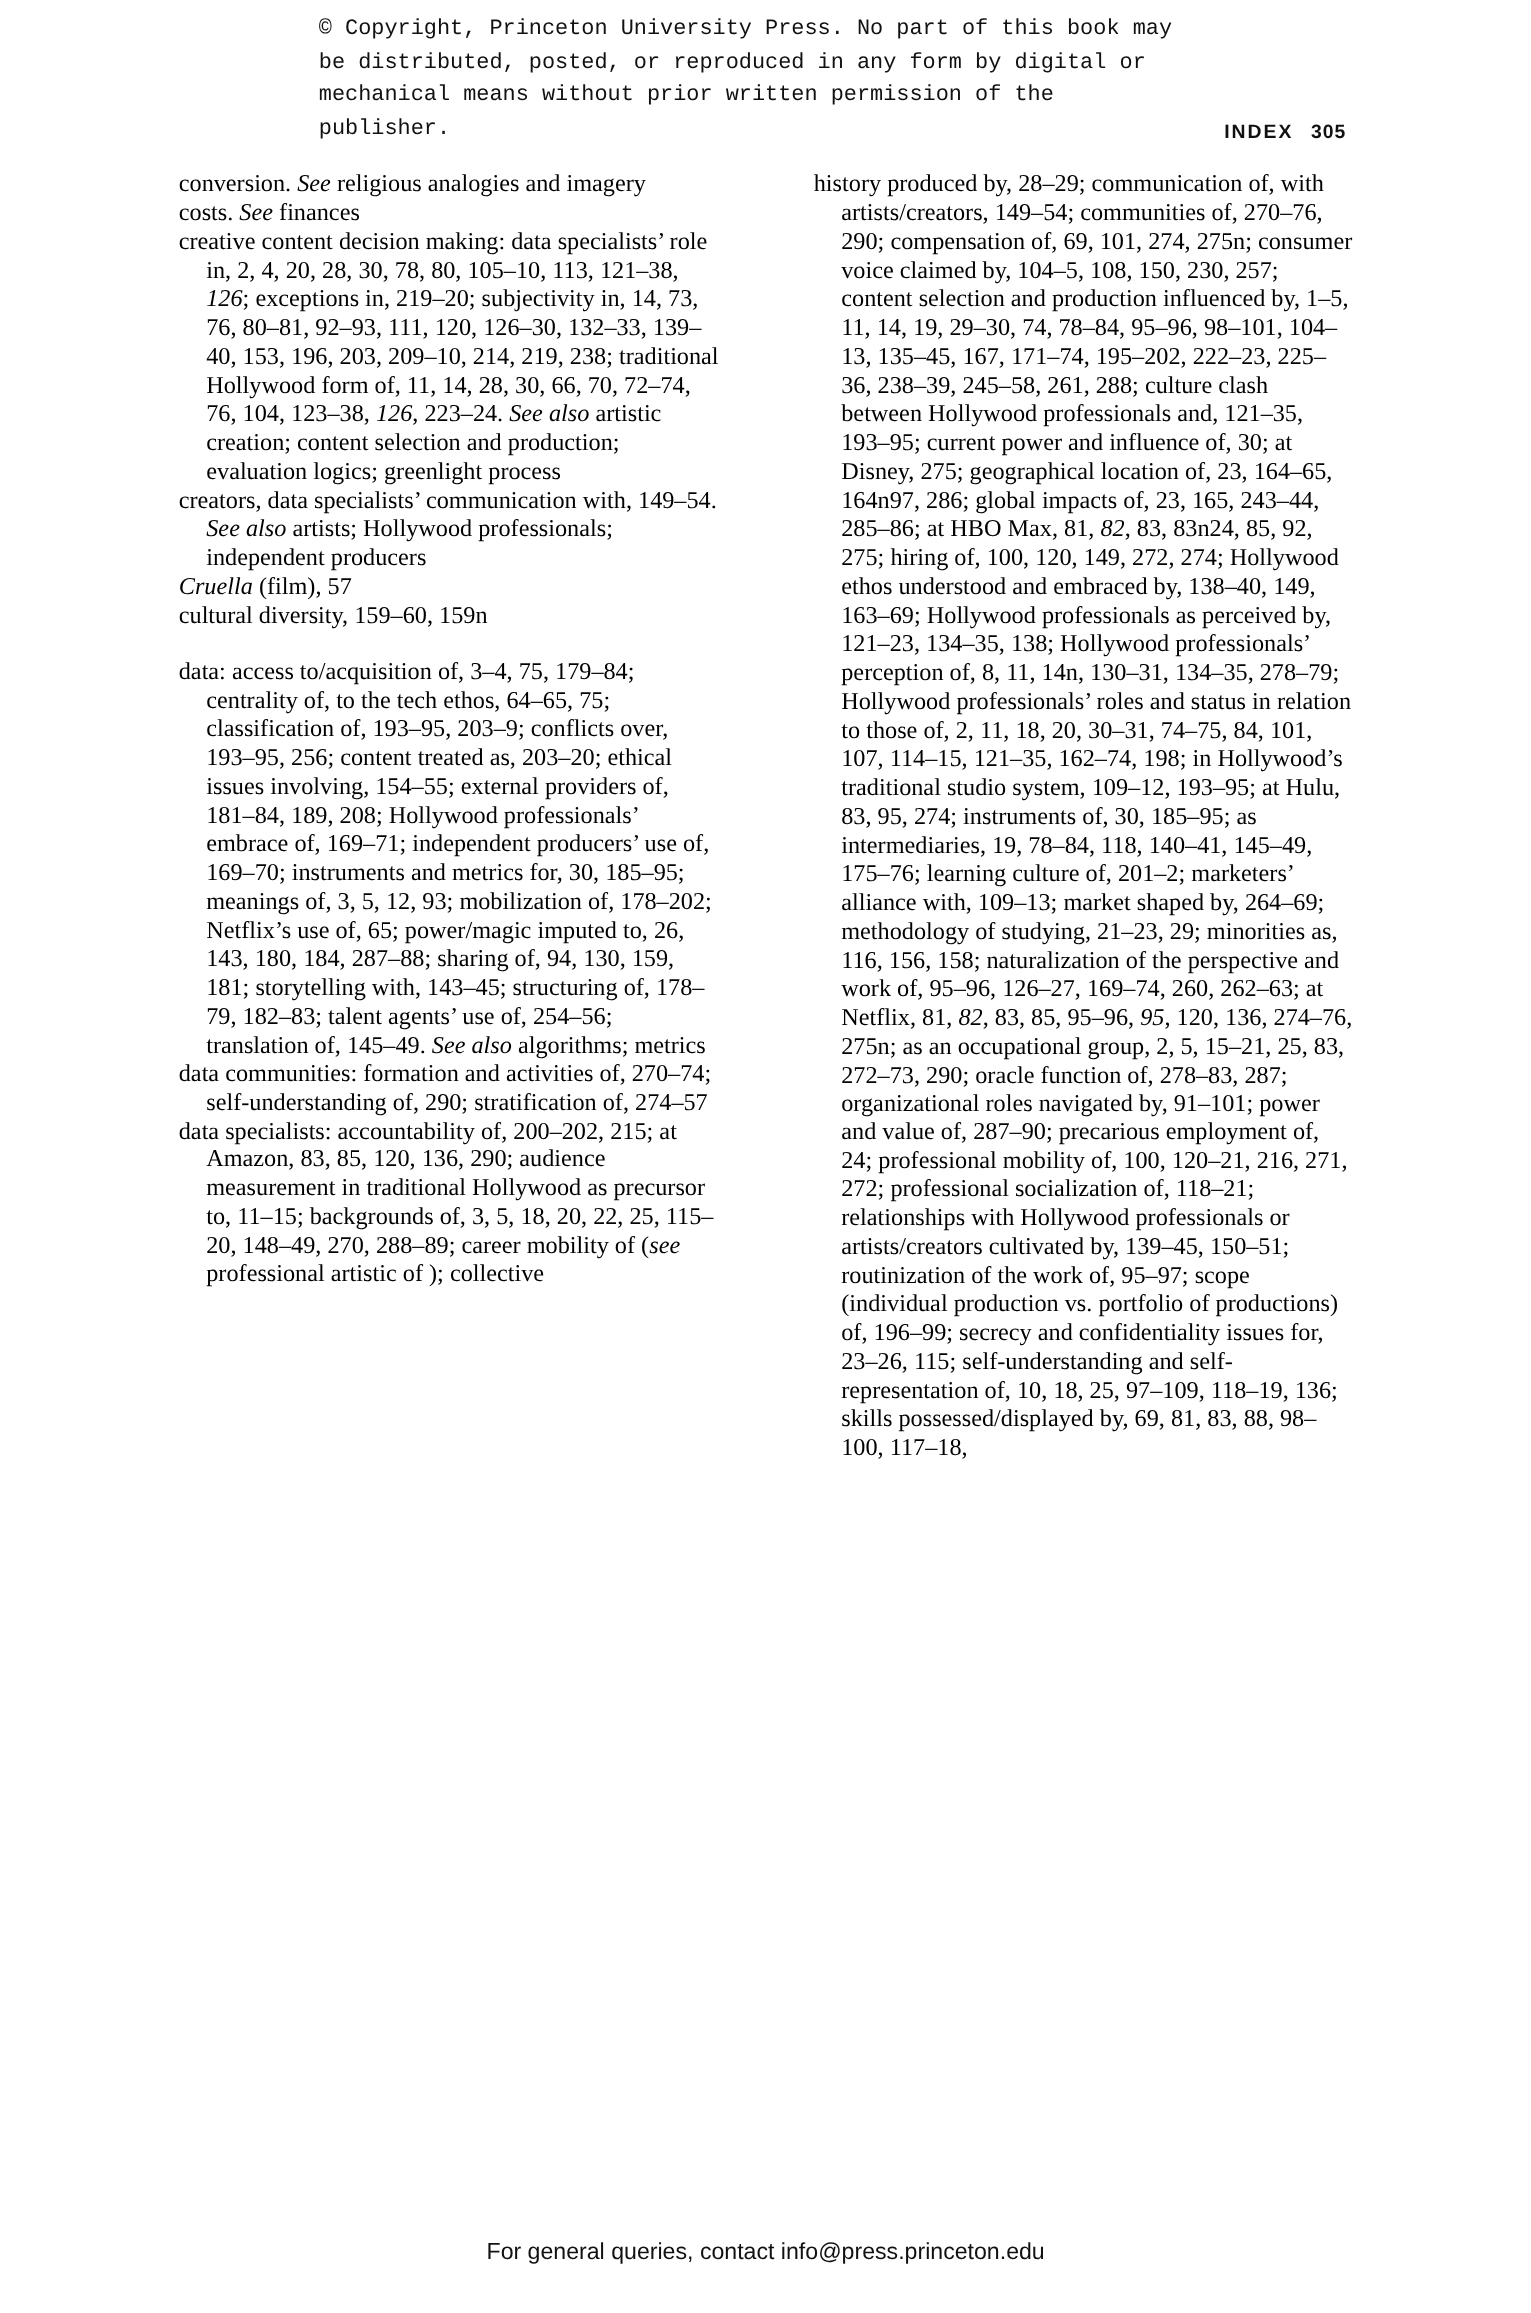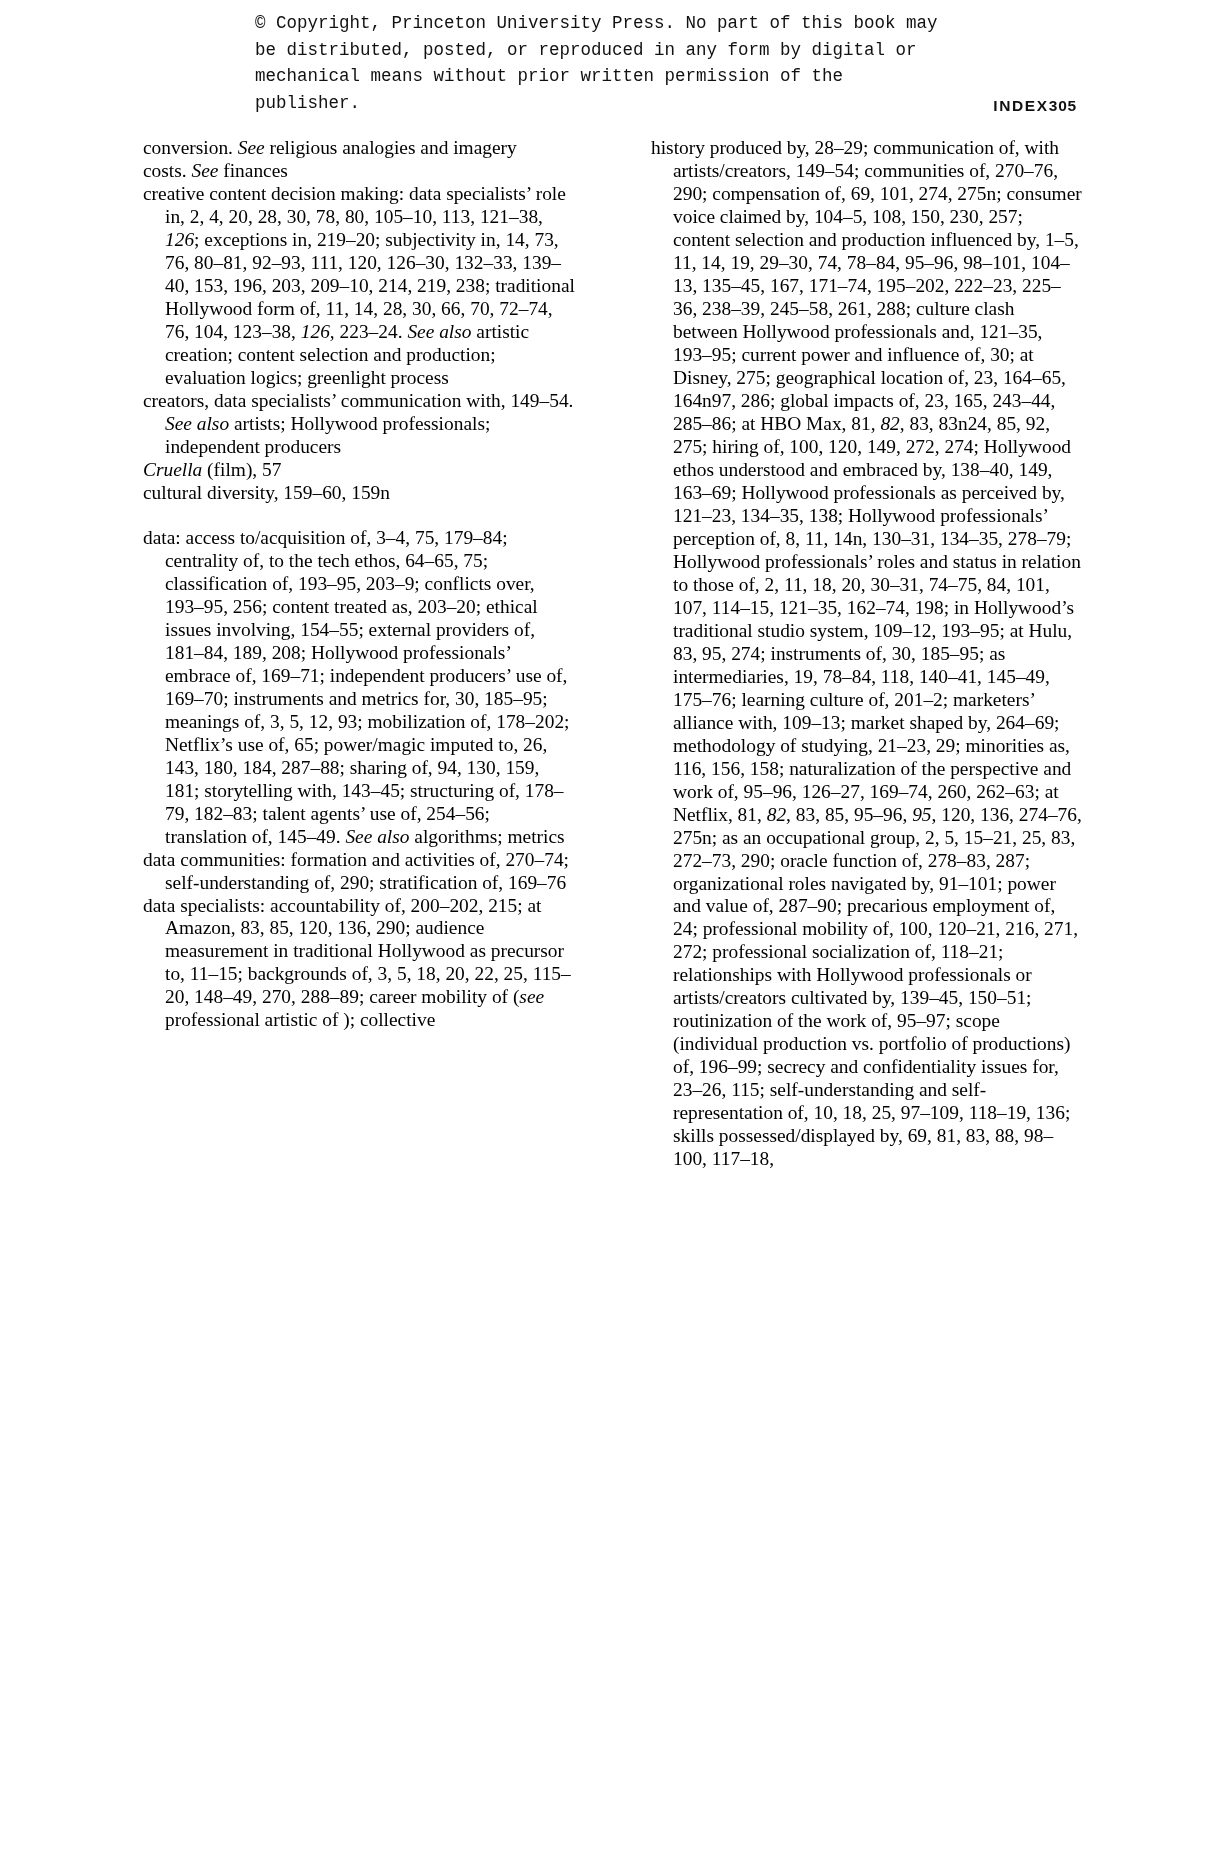--- a/index.html
+++ b/index.html
@@ -33,20 +33,21 @@
     position: absolute;
     right: 148px;
     top: 97px;
     font-family: "Liberation Sans", sans-serif;
     font-size: 15.5px;
     letter-spacing: 1.6px;
     font-weight: 600;
     color: #111;
   }
   .running-head .folio {
+    margin-left: 14px;
     letter-spacing: 0.8px;
   }
   .columns {
     position: absolute;
     left: 143px;
     top: 137px;
     width: 940px;
     display: flex;
     gap: 76px;
   }
@@ -94,21 +95,22 @@
   <div class="columns">
     <div class="col" id="left-col">
         <p class="entry"><span class=" first">conversion. </span><span class="italic">See</span><span> religious analogies and imagery</span></p>
         <p class="entry"><span class=" first">costs. </span><span class="italic">See</span><span> finances</span></p>
         <p class="entry"><span class=" first">creative content decision making: data specialists’ role in, 2, 4, 20, 28, 30, 78, 80, 105–10, 113, 121–38, </span><span class="italic">126</span><span>; exceptions in, 219–20; subjectivity in, 14, 73, 76, 80–81, 92–93, 111, 120, 126–30, 132–33, 139–40, 153, 196, 203, 209–10, 214, 219, 238; traditional Hollywood form of, 11, 14, 28, 30, 66, 70, 72–74, 76, 104, 123–38, </span><span class="italic">126</span><span>, 223–24. </span><span class="italic">See also</span><span> artistic creation; content selection and production; evaluation logics; greenlight process</span></p>
         <p class="entry"><span class=" first">creators, data specialists’ communication with, 149–54. </span><span class="italic">See also</span><span> artists; Hollywood professionals; independent producers</span></p>
         <p class="entry"><span class="italic first">Cruella</span><span> (film), 57</span></p>
         <p class="entry"><span class=" first">cultural diversity, 159–60, 159n</span></p>
         <div class="gap"></div>
         <p class="entry"><span class=" first">data: access to/acquisition of, 3–4, 75, 179–84; centrality of, to the tech ethos, 64–65, 75; classification of, 193–95, 203–9; conflicts over, 193–95, 256; content treated as, 203–20; ethical issues involving, 154–55; external providers of, 181–84, 189, 208; Hollywood professionals’ embrace of, 169–71; independent producers’ use of, 169–70; instruments and metrics for, 30, 185–95; meanings of, 3, 5, 12, 93; mobilization of, 178–202; Netflix’s use of, 65; power/magic imputed to, 26, 143, 180, 184, 287–88; sharing of, 94, 130, 159, 181; storytelling with, 143–45; structuring of, 178–79, 182–83; talent agents’ use of, 254–56; translation of, 145–49. </span><span class="italic">See also</span><span> algorithms; metrics</span></p>
-        <p class="entry"><span class=" first">data communities: formation and activities of, 270–74; self-understanding of, 290; stratification of, 169–76</span></p>
+        <p class="entry"><span class=" first">data communities: formation and activities of, 270–74; self-understanding of, 290; stratification of, 274–57</span></p>
         <p class="entry"><span class=" first">data specialists: accountability of, 200–202, 215; at Amazon, 83, 85, 120, 136, 290; audience measurement in traditional Hollywood as precursor to, 11–15; backgrounds of, 3, 5, 18, 20, 22, 25, 115–20, 148–49, 270, 288–89; career mobility of (</span><span class="italic">see</span><span> professional artistic of ); collective</span></p>
       </div>
     <div class="col" id="right-col">
         <p class="entry"><span class=" first">history produced by, 28–29; communication of, with artists/creators, 149–54; communities of, 270–76, 290; compensation of, 69, 101, 274, 275n; consumer voice claimed by, 104–5, 108, 150, 230, 257; content selection and production influenced by, 1–5, 11, 14, 19, 29–30, 74, 78–84, 95–96, 98–101, 104–13, 135–45, 167, 171–74, 195–202, 222–23, 225–36, 238–39, 245–58, 261, 288; culture clash between Hollywood professionals and, 121–35, 193–95; current power and influence of, 30; at Disney, 275; geographical location of, 23, 164–65, 164n97, 286; global impacts of, 23, 165, 243–44, 285–86; at HBO Max, 81, </span><span class="italic">82</span><span>, 83, 83n24, 85, 92, 275; hiring of, 100, 120, 149, 272, 274; Hollywood ethos understood and embraced by, 138–40, 149, 163–69; Hollywood professionals as perceived by, 121–23, 134–35, 138; Hollywood professionals’ perception of, 8, 11, 14n, 130–31, 134–35, 278–79; Hollywood professionals’ roles and status in relation to those of, 2, 11, 18, 20, 30–31, 74–75, 84, 101, 107, 114–15, 121–35, 162–74, 198; in Hollywood’s traditional studio system, 109–12, 193–95; at Hulu, 83, 95, 274; instruments of, 30, 185–95; as intermediaries, 19, 78–84, 118, 140–41, 145–49, 175–76; learning culture of, 201–2; marketers’ alliance with, 109–13; market shaped by, 264–69; methodology of studying, 21–23, 29; minorities as, 116, 156, 158; naturalization of the perspective and work of, 95–96, 126–27, 169–74, 260, 262–63; at Netflix, 81, </span><span class="italic">82</span><span>, 83, 85, 95–96, </span><span class="italic">95</span><span>, 120, 136, 274–76, 275n; as an occupational group, 2, 5, 15–21, 25, 83, 272–73, 290; oracle function of, 278–83, 287; organizational roles navigated by, 91–101; power and value of, 287–90; precarious employment of, 24; professional mobility of, 100, 120–21, 216, 271, 272; professional socialization of, 118–21; relationships with Hollywood professionals or artists/creators cultivated by, 139–45, 150–51; routinization of the work of, 95–97; scope (individual production vs. portfolio of productions) of, 196–99; secrecy and confidentiality issues for, 23–26, 115; self-understanding and self-representation of, 10, 18, 25, 97–109, 118–19, 136; skills possessed/displayed by, 69, 81, 83, 88, 98–100, 117–18,</span></p>
       </div>
   </div>
 
+  <div class="footer">For general queries, contact info@press.princeton.edu</div>
 </div>
 
 </body></html>

